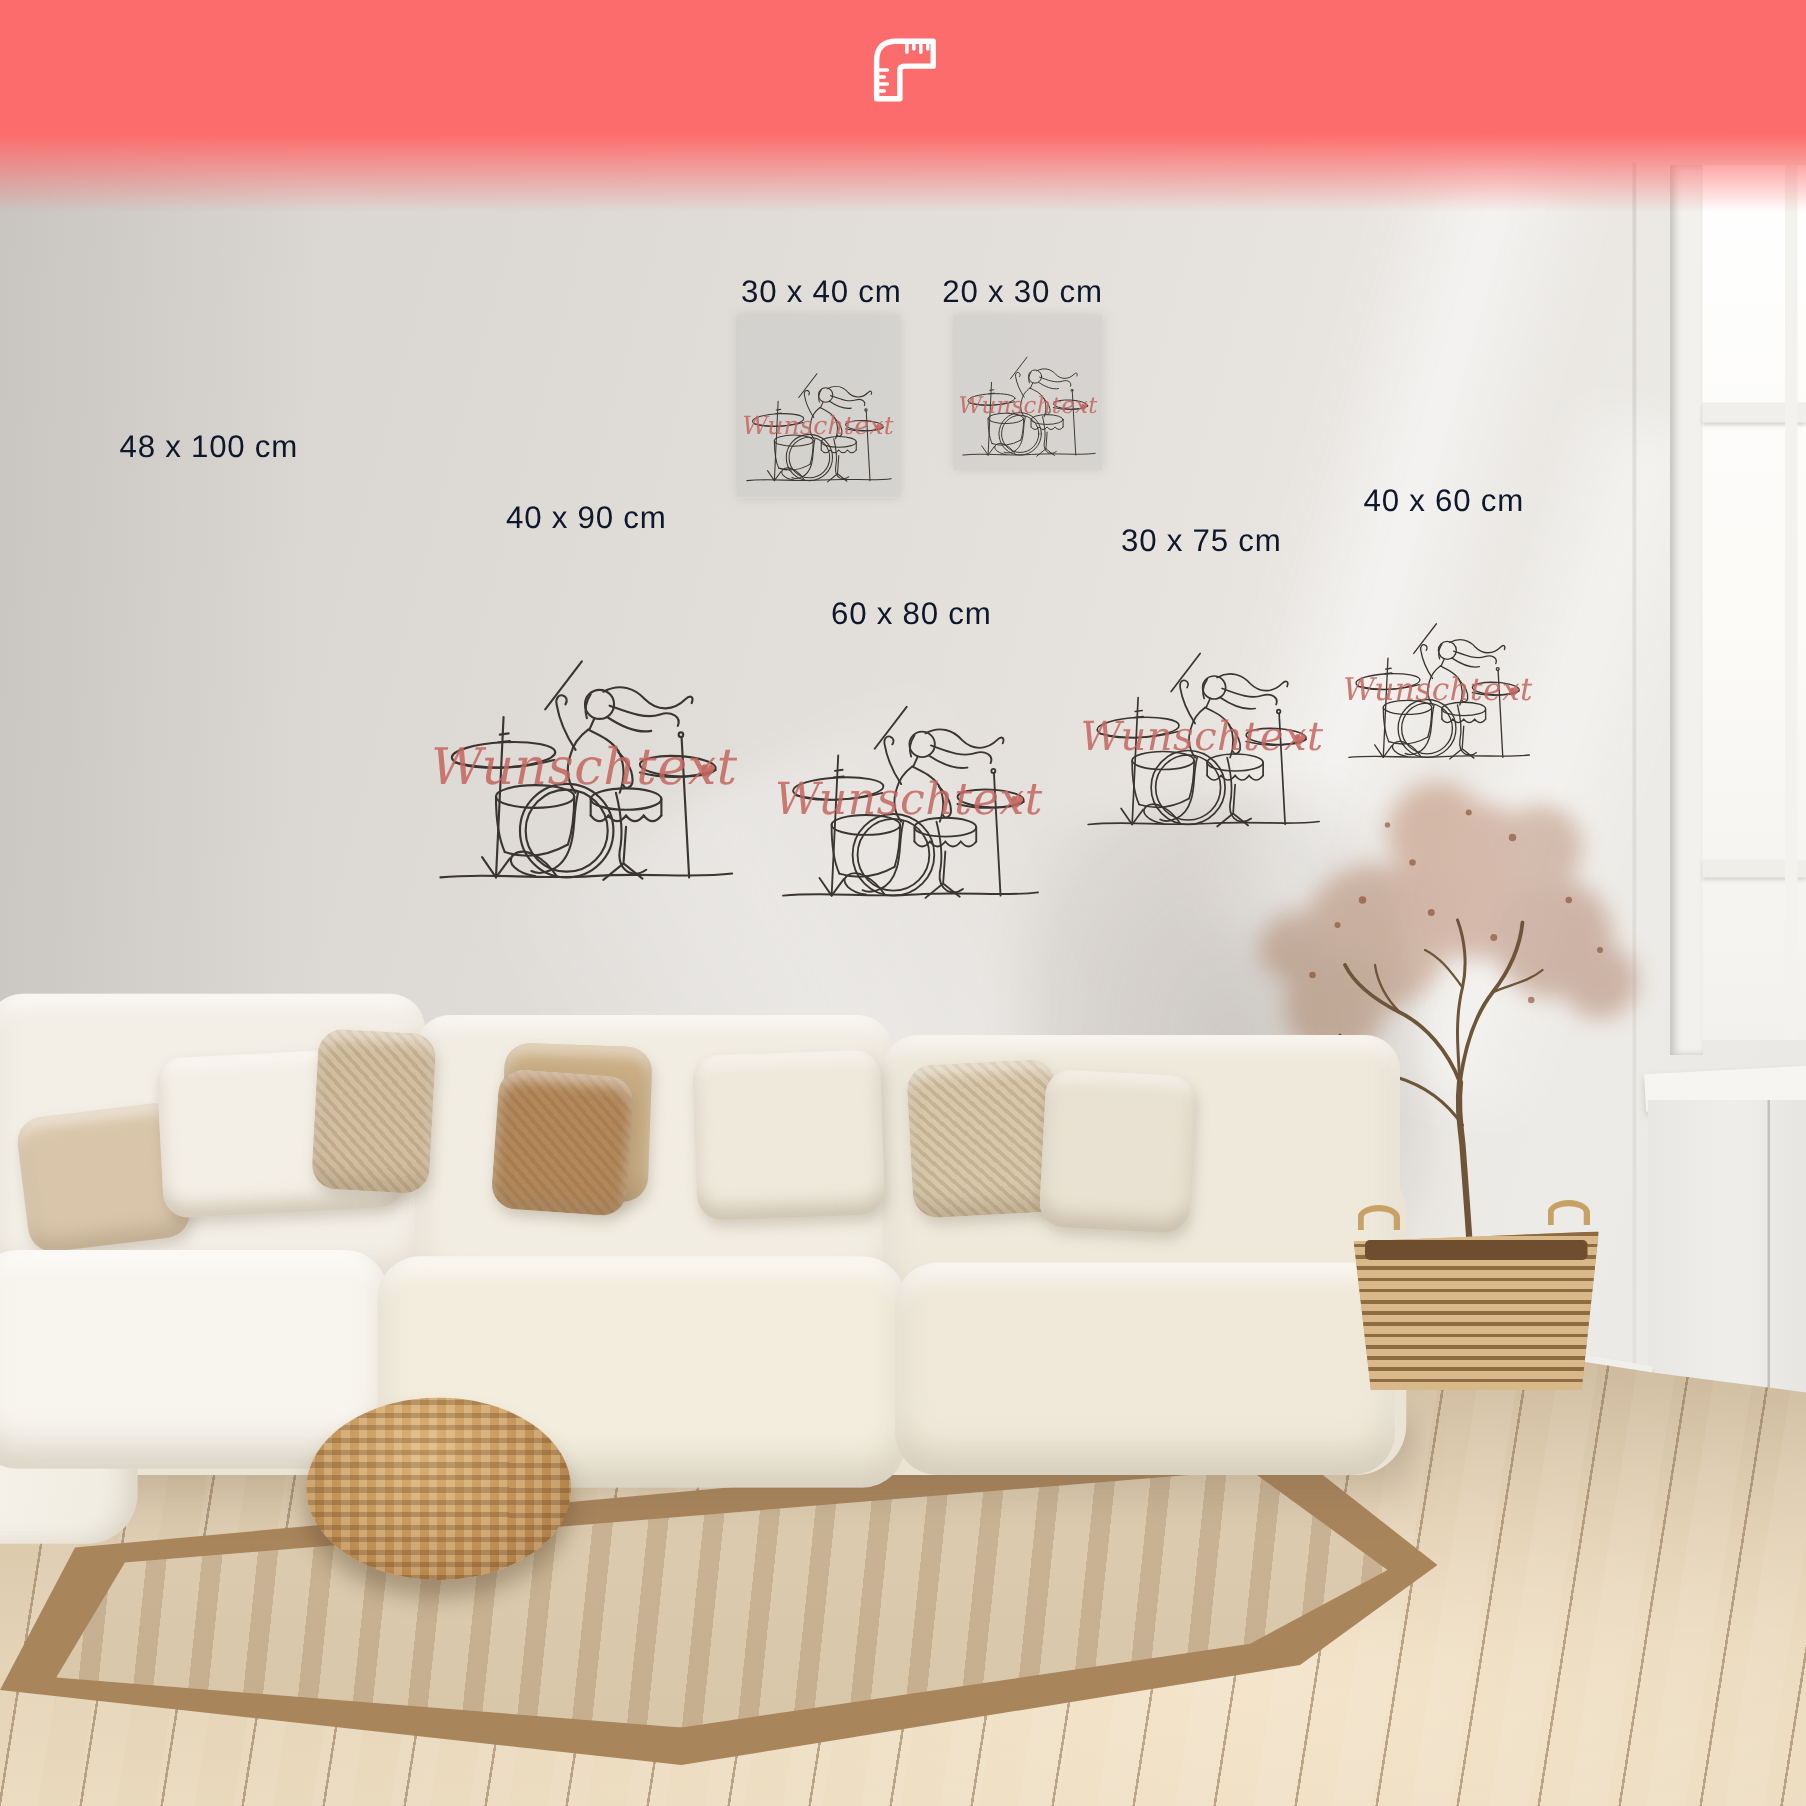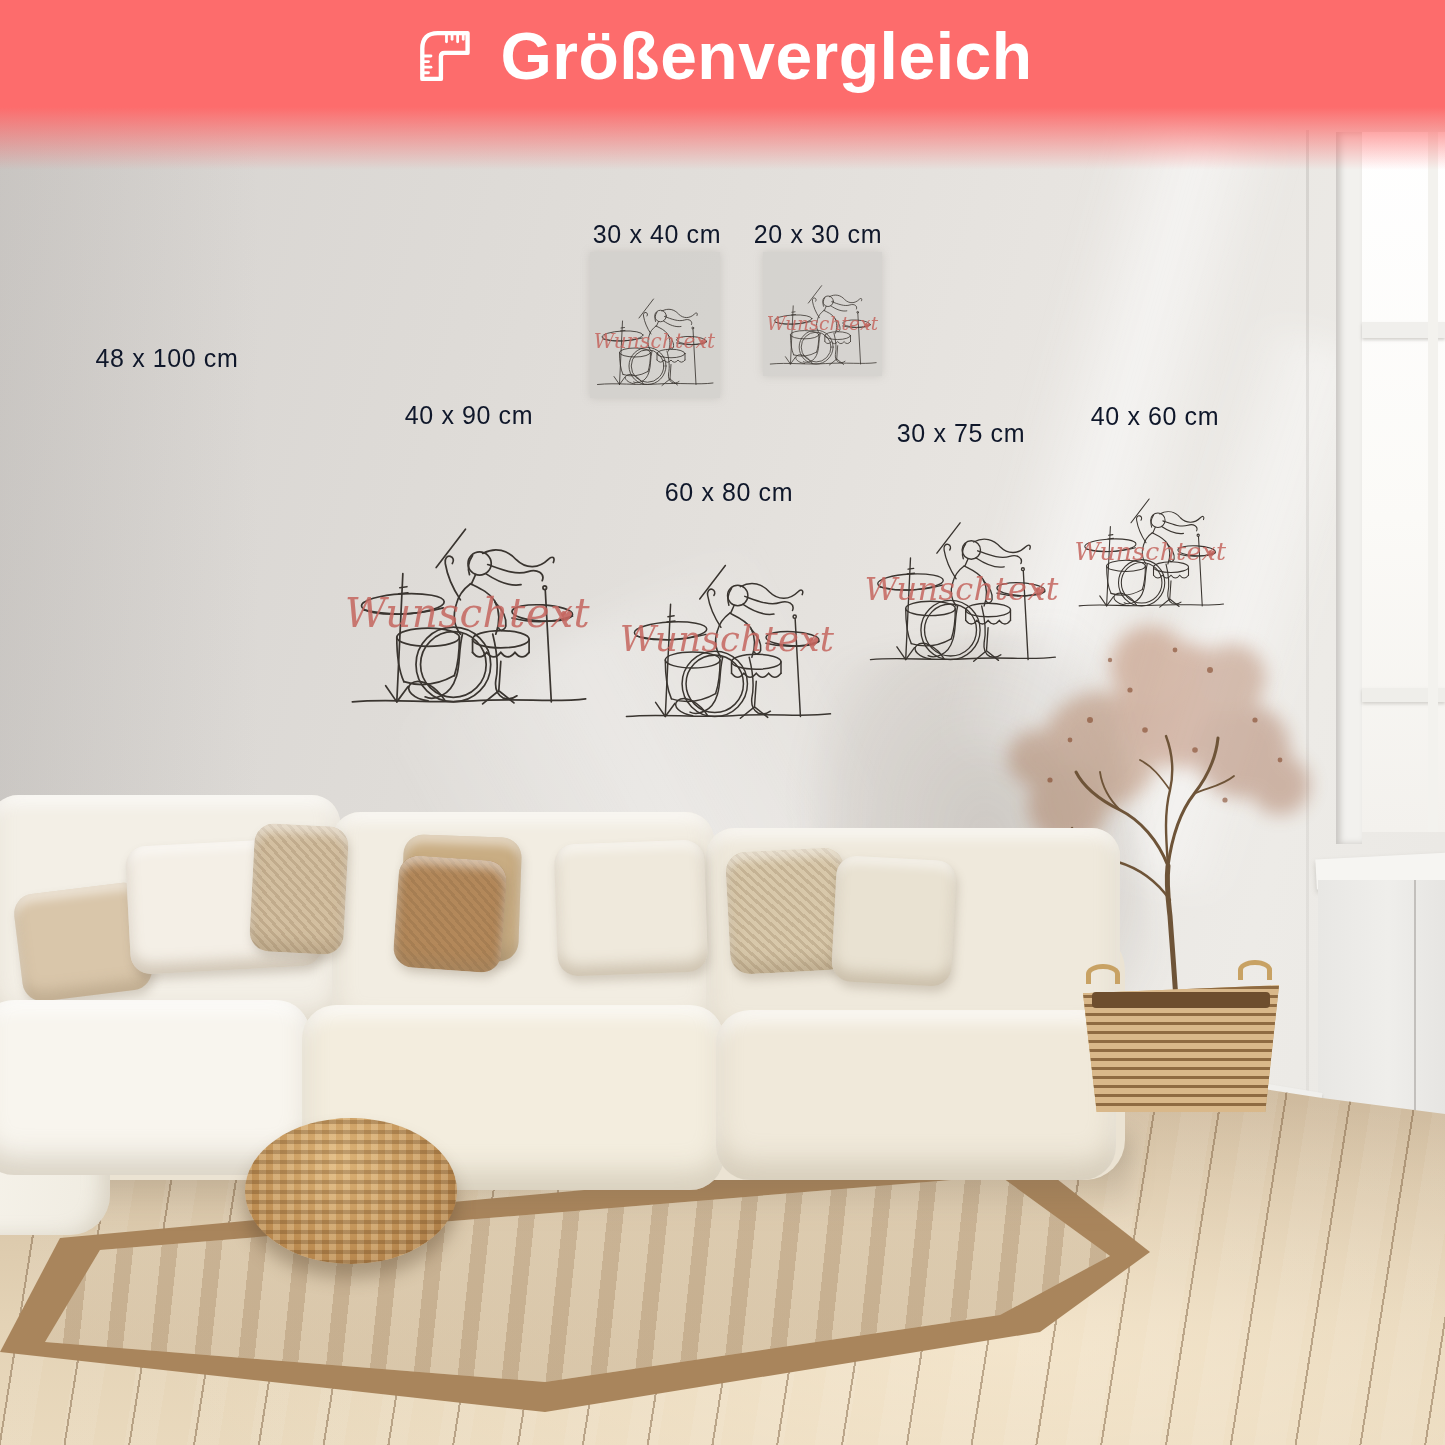--- a/index.html
+++ b/index.html
@@ -108,21 +108,21 @@
 
   
   .size-label{transform:translate(-50%,-50%);white-space:nowrap;color:#0f172a;
     font-size:25px;font-weight:400;letter-spacing:.6px;}
   .lbl-75x100{left:167px;top:358px;}
   .lbl-30x40{left:657px;top:234px;}
   .lbl-20x30{left:818px;top:234px;}
   .lbl-60x90{left:469px;top:415px;}
   .lbl-60x80{left:729px;top:450px;margin-top:42px;}
   .lbl-50x75{left:961px;top:433px;}
-  .lbl-40x60{left:1155px;top:416px;}
+  .lbl-40x60{left:1155px;top:401px;}
   .poster-card{display:flex;align-items:flex-end;justify-content:center;
     background:rgba(203,200,196,.55);box-shadow:0 0 8px rgba(158,155,150,.35);}
   .poster-30x40{left:590px;top:252px;width:130px;height:146px;}
   .poster-20x30{left:763px;top:252px;width:119px;height:124px;}
   .poster-30x40 svg{position:static;width:120px;height:100px;margin-bottom:7px;}
   .poster-20x30 svg{position:static;width:110px;height:92px;margin-bottom:6px;}
   .art-60x90{left:345px;top:513px;width:247px;height:202px;}
   .art-60x80{left:622px;top:540px;width:212px;height:188px;}
   .art-50x75{left:866px;top:510px;width:193px;height:160px;}
   .art-40x60{left:1076px;top:482px;width:150px;height:132px;}
@@ -313,17 +313,16 @@
           <path d="M54 13 L54 27"></path>
             <path d="M63 13 L63 23"></path>
             <path d="M72 13 L72 27"></path>
             <path d="M81 13 L81 23"></path>
           <path d="M15 50 L29 50"></path>
             <path d="M15 59 L25 59"></path>
             <path d="M15 68 L29 68"></path>
             <path d="M15 77 L25 77"></path>
         </g>
       </svg>
-      <div class="banner-title">Größenvergleich</div>
     </div>
   </div>
 
 </div>
 
 </body></html>

